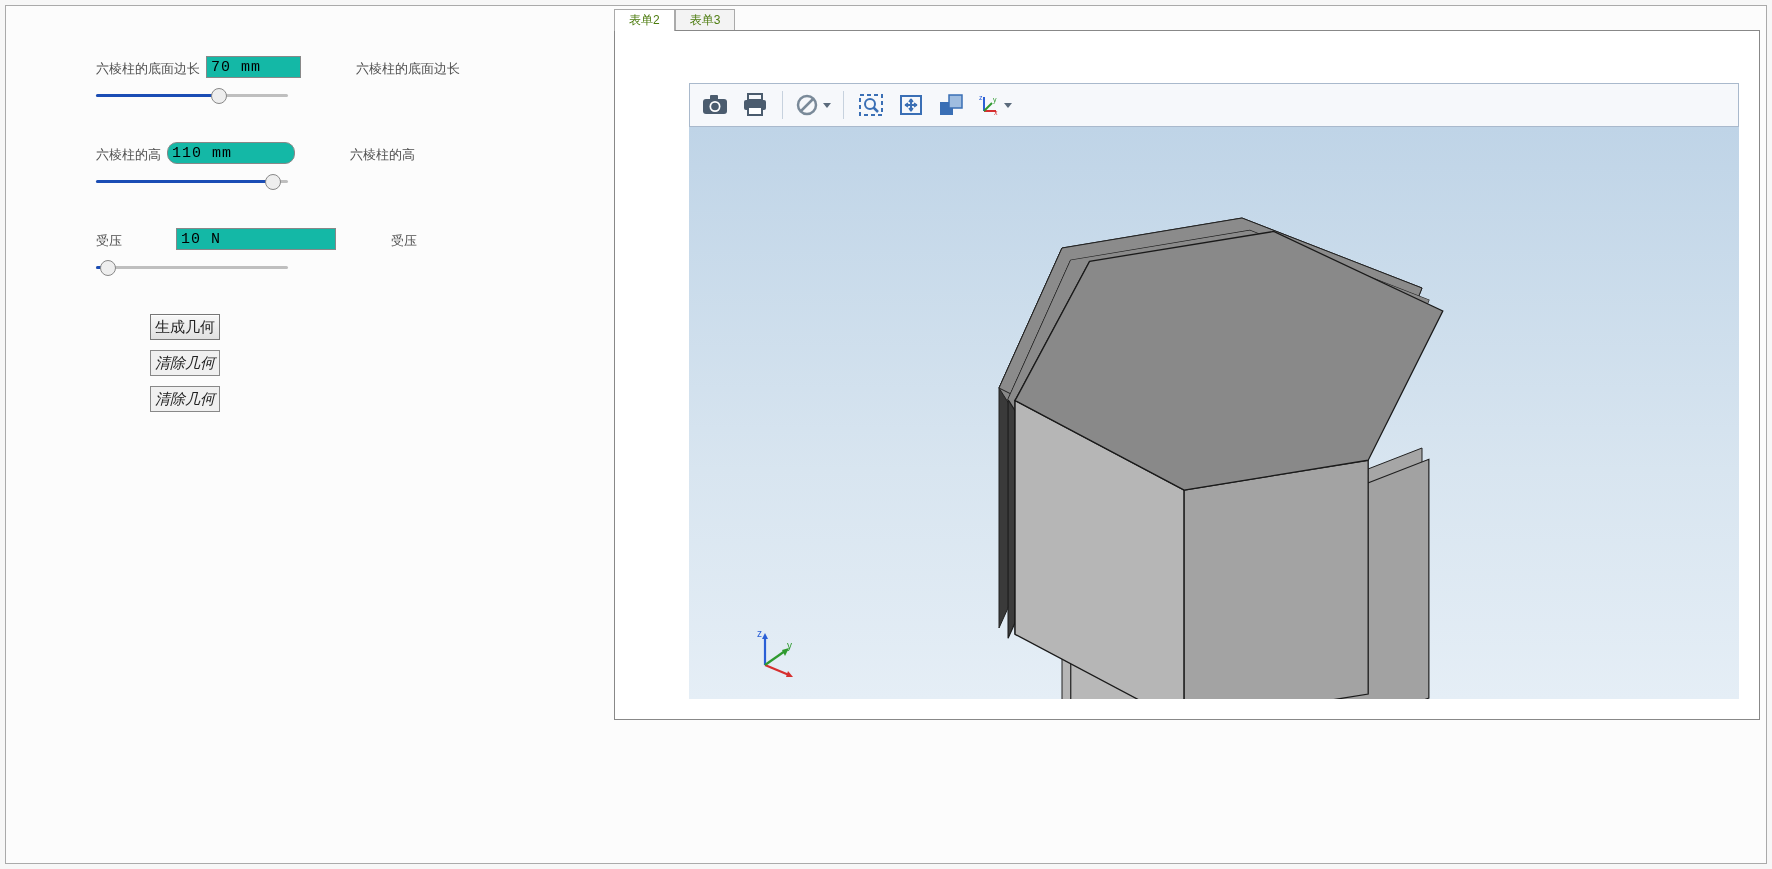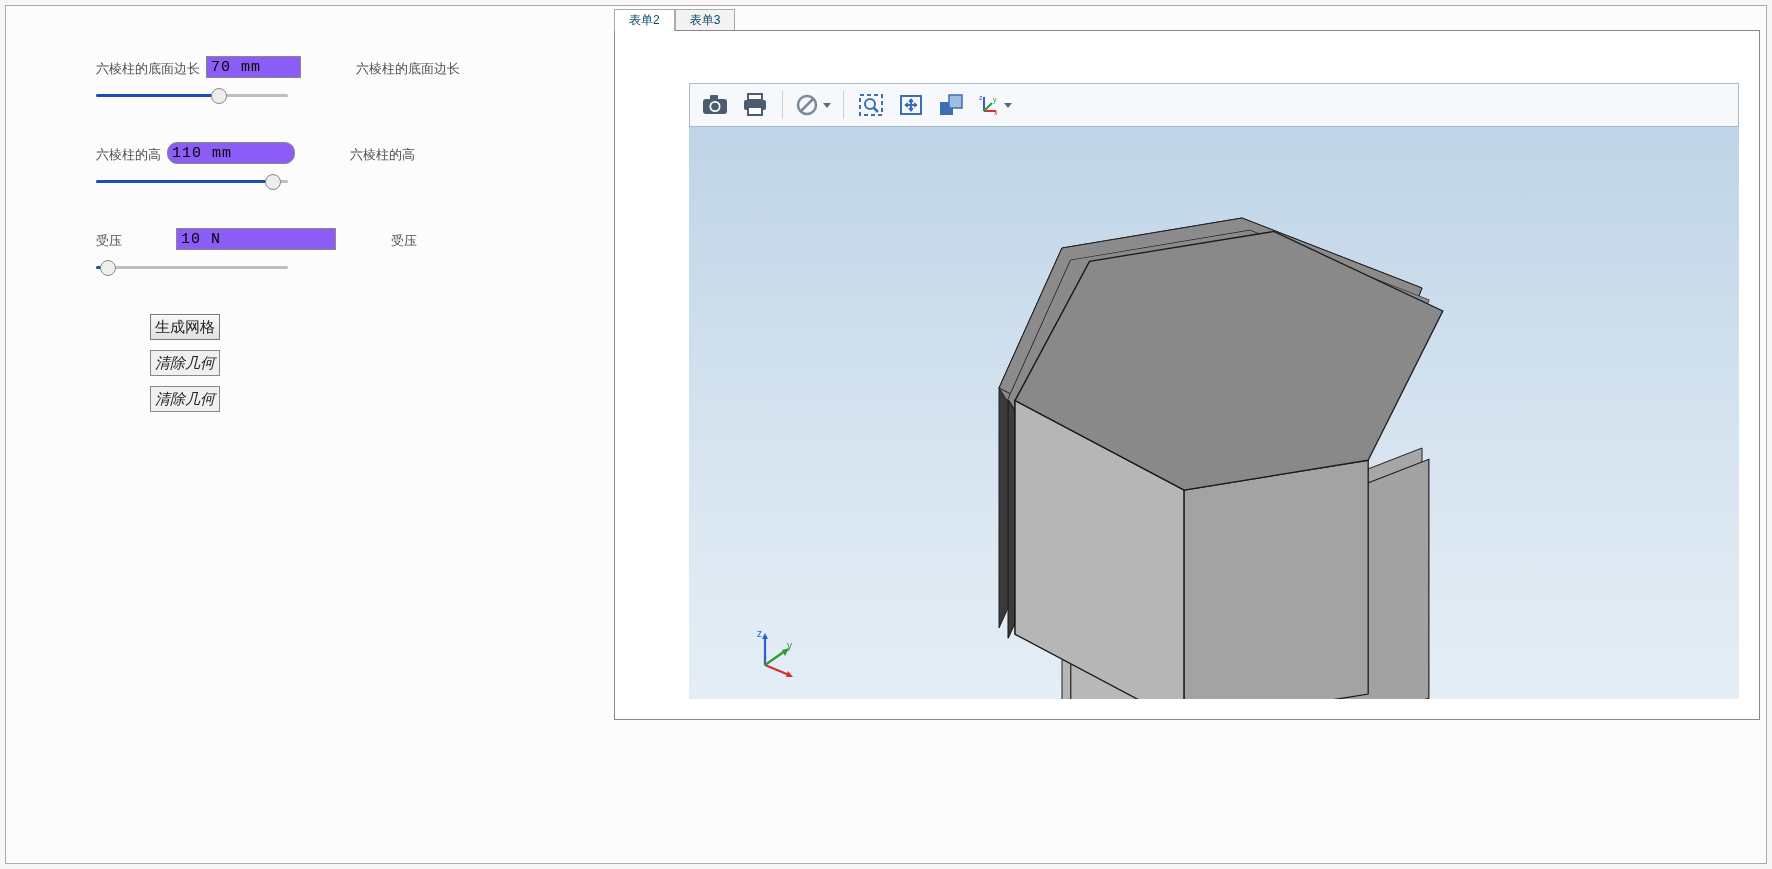--- a/index.html
+++ b/index.html
@@ -45,21 +45,21 @@
   .param-input {
     width: 95px;
     height: 22px;
     border: 1px solid #888;
     box-sizing: border-box;
     padding: 0 4px;
     font-family: "Courier New", monospace;
     font-size: 15px;
     letter-spacing: 1px;
     color: #000;
-    background: #8b5cf6;
+    background: #14b8a6;
   }
   .param-right-label {
     margin-left: 55px;
     color: #505050;
     font-size: 13px;
     white-space: nowrap;
   }
   .slider-wrap {
     margin-bottom: 38px;
   }
@@ -132,21 +132,21 @@
     height: 100%;
   }
   .tabs {
     display: flex;
     height: 24px;
     align-items: flex-end;
   }
   .tab {
     padding: 2px 14px 2px 14px;
     font-size: 12px;
-    color: #0c4a6e;
+    color: #4d7c0f;
     border: 1px solid #aaa;
     border-bottom: none;
     background: #f3f3f3;
     margin-right: 0px;
     position: relative;
     top: 1px;
     cursor: default;
   }
   .tab.active {
     background: #fff;
@@ -256,21 +256,21 @@
       <span class="param-right-label">受压</span>
     </div>
     <div class="slider-wrap">
       <div class="slider">
         <div class="slider-track"></div>
         <div class="slider-fill" style="width:6%"></div>
         <div class="slider-thumb" style="left:6%"></div>
       </div>
     </div>
 
-    <div class="btn primary btn-group-1">生成网格</div>
+    <div class="btn primary btn-group-1">生成几何</div>
     <div class="btn btn-group-2">清除几何</div>
     <div class="btn btn-group-3">清除几何</div>
   </div>
 
   <div class="right-panel">
     <div class="tabs">
       <div class="tab active">表单2</div>
       <div class="tab">表单3</div>
     </div>
     <div class="viewer-border">

